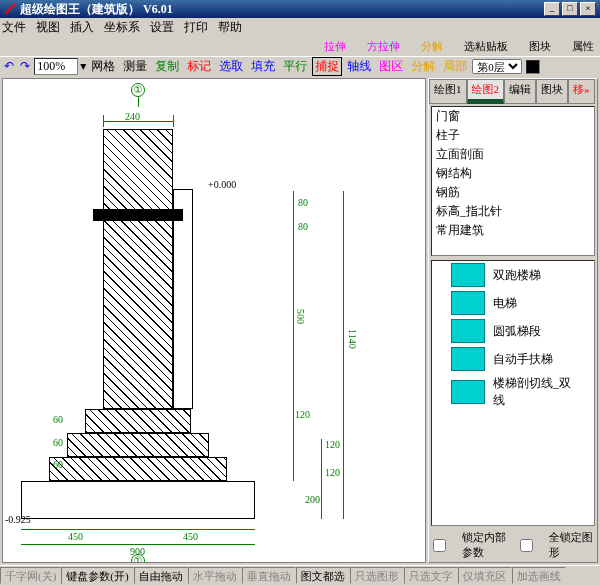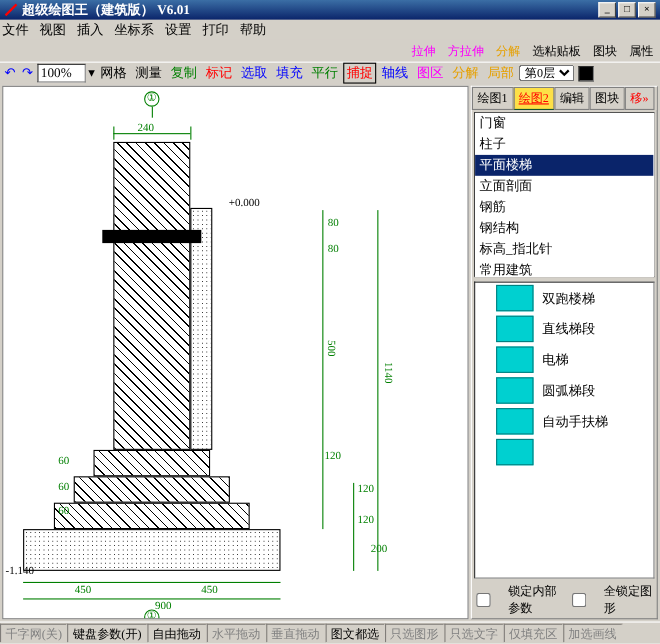--- a/index.html
+++ b/index.html
@@ -3,34 +3,34 @@
 <meta charset="utf-8">
 <style>
 * { margin: 0; padding: 0; box-sizing: border-box; font-family: SimSun, serif; }
 body { width: 600px; height: 585px; background: #d4d0c8; overflow: hidden; font-size: 11px; }
 .titlebar { background: linear-gradient(#3b6ea5,#0a246a); color: #fff; height: 18px; display: flex; align-items: center; padding: 0 4px; font-size: 12px; font-weight: bold; }
 .titlebar .ticon { width: 12px; height: 12px; margin-right: 4px; display:inline-block; }
 .titlebar .winbtns { margin-left: auto; display: flex; gap: 2px; }
 .titlebar .winbtns span { width: 16px; height: 14px; background: #d4d0c8; border: 1px solid #fff; border-right-color:#404040; border-bottom-color:#404040; font-size: 9px; text-align: center; color: #000; line-height: 11px; }
 .menubar { background: #d4d0c8; height: 18px; display: flex; align-items: center; padding: 0 2px; gap: 10px; font-size: 12px; }
 .menubar span { cursor: default; }
-.toolbar1 { background: #d4d0c8; height: 20px; display: flex; align-items: center; padding: 0 4px; gap: 7px; }
+.toolbar1 { background: #d4d0c8; height: 20px; display: flex; align-items: center; padding: 0 4px; gap: 17px; }
 .toolbar1 .tlbl { color: #fc00fc; padding: 0 2px; }
 .toolbar1 .tlbl.gold { color: #e6a000; }
 .toolbar1 .tlbl.blk { color: #000; }
 .toolbar2 { background: #d4d0c8; height: 20px; display: flex; align-items: center; padding: 0 2px; gap: 2px; font-size: 12px; border-top: 1px solid #fff; }
 .toolbar2 .t2 { padding: 0 3px; }
 .toolbar2 .zoom { background: #fff; border: 1px inset #808080; padding: 0 2px; width: 44px; }
 .toolbar2 select { font-size: 11px; height: 15px; }
 .workarea { display: flex; height: 489px; }
 .canvas { flex: 1; background: #fff; position: relative; border: 1px solid #808080; margin: 2px 0 2px 2px; overflow: hidden; }
 .panel { width: 170px; background: #d4d0c8; margin: 2px; border: 1px solid #fff; border-right-color:#808080; border-bottom-color:#808080; display: flex; flex-direction: column; }
 .tabs { display: flex; background: #d4d0c8; font-size: 11px; }
 .tabs span { padding: 2px 4px; border: 1px solid #808080; background: #d4d0c8; }
-.tabs span.active { background: #fde047; border-bottom: 1px solid #14532d; text-decoration: underline; }
+.tabs span.active { background: #e5e5e5; border-bottom: 5px solid #14532d; }
 .listbox { background: #fff; border: 1px inset #808080; margin: 2px; height: 150px; overflow: auto; font-size: 12px; }
 .listbox div { padding: 1px 4px; }
 .listbox div.sel { background: #0a246a; color: #fff; }
 .iconlist { background: #fff; border: 1px inset #808080; margin: 2px; flex: 1; overflow: auto; }
 .iconlist .itm { display: flex; align-items: center; padding: 2px 19px; gap: 8px; font-size: 12px; }
 .iconlist .itm .ic { width: 34px; height: 24px; background: #00d0d0; border: 1px solid #008080; flex-shrink:0; }
 .checkrow { display: flex; padding: 2px 4px; font-size: 11px; gap: 4px; }
 .checkrow label { display: flex; align-items: center; gap: 16px; }
 .statusbar { height: 20px; background: #d4d0c8; display: flex; align-items: center; border-top: 1px solid #fff; font-size: 11px; }
 .statusbar .cell { border: 1px inset #d4d0c8; padding: 1px 4px; height: 17px; }
@@ -117,92 +117,88 @@
       <div style="position:absolute;left:90px;top:130px;width:90px;height:12px;background:#000"></div>
       <div class="dots" style="position:absolute;left:170px;top:110px;width:20px;height:220px;border:1px solid #000"></div>
 
       <div class="hatch" style="position:absolute;left:82px;top:330px;width:106px;height:24px;border:1px solid #000"></div>
       <div class="hatch" style="position:absolute;left:64px;top:354px;width:142px;height:24px;border:1px solid #000"></div>
       <div class="hatch" style="position:absolute;left:46px;top:378px;width:178px;height:24px;border:1px solid #000"></div>
 
       <div class="dots" style="position:absolute;left:18px;top:402px;width:234px;height:38px;border:1px solid #000"></div>
 
       <div class="dim" style="left:205px;top:100px;color:#000">+0.000</div>
-      <div class="dim" style="left:2px;top:435px;color:#000">-1.140</div>
+      <div class="dim" style="left:2px;top:435px;color:#000">-0.925</div>
 
       <div class="dimline" style="left:290px;top:112px;width:1px;height:290px"></div>
       <div class="dim" style="left:295px;top:118px">80</div>
       <div class="dim" style="left:295px;top:142px">80</div>
       <div class="dim" style="left:292px;top:230px;writing-mode:vertical-rl">500</div>
       <div class="dim" style="left:292px;top:330px">120</div>
 
       <div class="dimline" style="left:340px;top:112px;width:1px;height:328px"></div>
       <div class="dim" style="left:344px;top:250px;writing-mode:vertical-rl">1140</div>
 
       <div class="dimline" style="left:318px;top:360px;width:1px;height:80px"></div>
       <div class="dim" style="left:322px;top:360px">120</div>
       <div class="dim" style="left:322px;top:388px">120</div>
-      <div class="dim" style="left:334px;top:415px">200</div>
+      <div class="dim" style="left:302px;top:415px">200</div>
 
       <div class="dim" style="left:50px;top:335px">60</div>
       <div class="dim" style="left:50px;top:358px">60</div>
       <div class="dim" style="left:50px;top:380px">60</div>
 
       <div class="dimline" style="left:18px;top:450px;width:234px;height:1px"></div>
       <div class="dim" style="left:65px;top:452px">450</div>
       <div class="dim" style="left:180px;top:452px">450</div>
       <div class="dimline" style="left:18px;top:465px;width:234px;height:1px"></div>
-      <div class="dim" style="left:138px;top:467px">900</div>
+      <div class="dim" style="left:127px;top:467px">900</div>
 
       <div style="position:absolute;left:128px;top:475px;width:14px;height:14px;border:1px solid #007f00;border-radius:50%;color:#007f00;font-size:10px;text-align:center;line-height:12px">①</div>
     </div>
   </div>
 
   <div class="panel">
     <div class="tabs">
       <span>绘图1</span>
       <span class="active" style="color:#f00">绘图2</span>
       <span>编辑</span>
       <span>图块</span>
       <span style="color:#f00">移»</span>
     </div>
     <div class="listbox">
       <div>门窗</div>
       <div>柱子</div>
-      <div class="sel">平面楼梯</div>
       <div>立面剖面</div>
+      <div>钢结构</div>
       <div>钢筋</div>
-      <div>钢结构</div>
       <div>标高_指北针</div>
       <div>常用建筑</div>
 
     </div>
     <div class="iconlist">
       <div class="itm">
           <span class="ic"></span>
           <span>双跑楼梯</span>
         </div>
       <div class="itm">
           <span class="ic"></span>
-          <span>直线梯段</span>
-        </div>
-      <div class="itm">
-          <span class="ic"></span>
           <span>电梯</span>
         </div>
       <div class="itm">
           <span class="ic"></span>
           <span>圆弧梯段</span>
         </div>
       <div class="itm">
           <span class="ic"></span>
           <span>自动手扶梯</span>
         </div>
       <div class="itm">
           <span class="ic"></span>
+          <span>楼梯剖切线_双线</span>
         </div>
     </div>
     <div class="checkrow">
       <label>
           <input type="checkbox" style="">
           <span>锁定内部参数</span>
         </label>
       <label>
           <input type="checkbox" style="">
           <span>全锁定图形</span>

